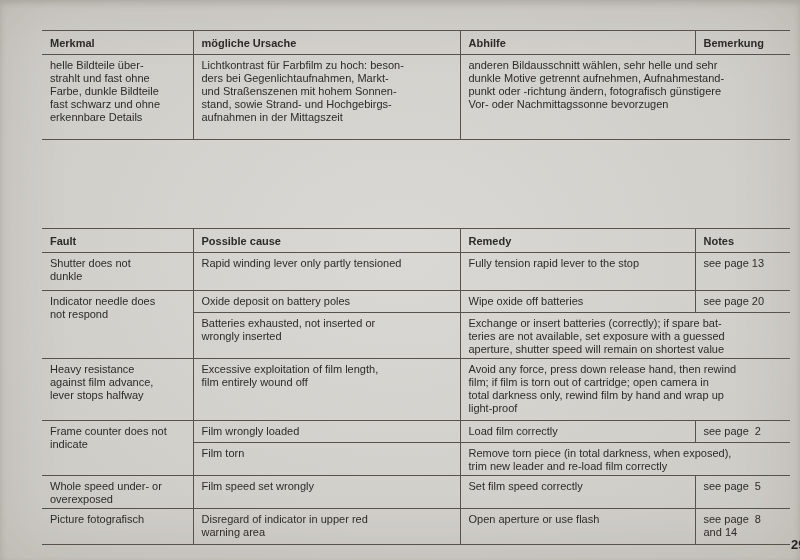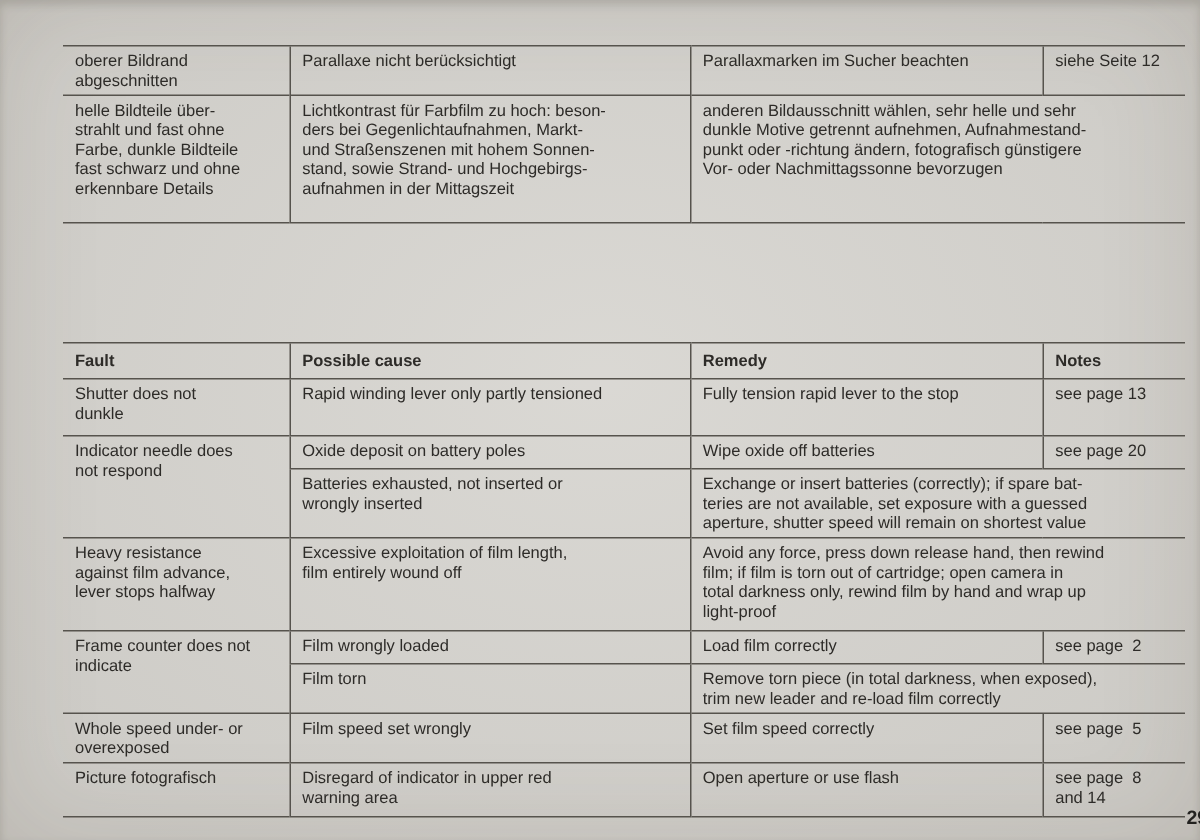--- a/index.html
+++ b/index.html
@@ -76,26 +76,25 @@
 <div class="page">
 
   <table class="tbl" id="german-table">
     <colgroup>
         <col style="width:151px">
         <col style="width:267px">
         <col style="width:235px">
         <col style="width:95px">
       </colgroup>
     <tbody>
-    <tr class="sep rh30">
-      <td class="first">oberer Bildrand
-abgeschnitten</td>
-      <td>Parallaxe nicht berücksichtigt</td>
-      <td>Parallaxmarken im Sucher beachten</td>
-      <td>siehe Seite 12</td>
+        <tr>
+      <th class="first">Merkmal</th>
+      <th>mögliche Ursache</th>
+      <th>Abhilfe</th>
+      <th>Bemerkung</th>
     </tr>
     <tr class="sep rh85">
       <td class="first">helle Bildteile über-
 strahlt und fast ohne
 Farbe, dunkle Bildteile
 fast schwarz und ohne
 erkennbare Details</td>
       <td>Lichtkontrast für Farbfilm zu hoch: beson-
 ders bei Gegenlichtaufnahmen, Markt-
 und Straßenszenen mit hohem Sonnen-

